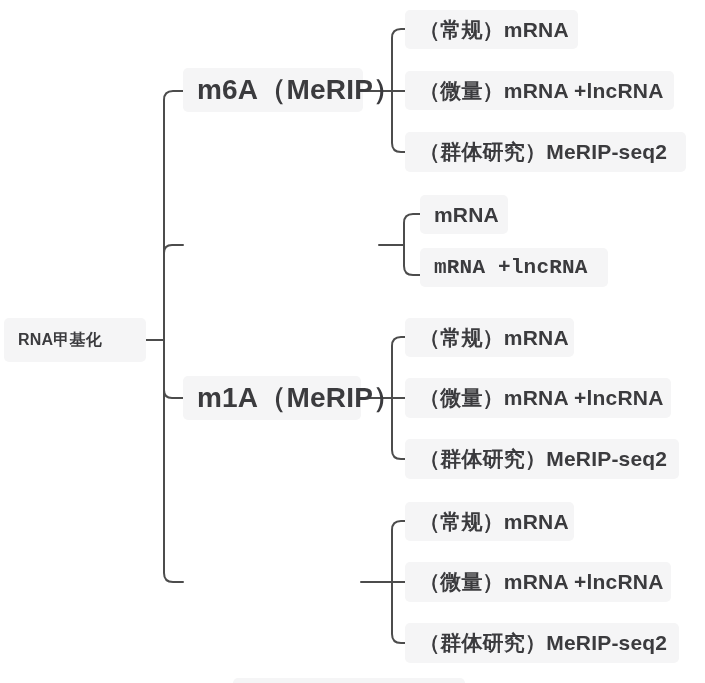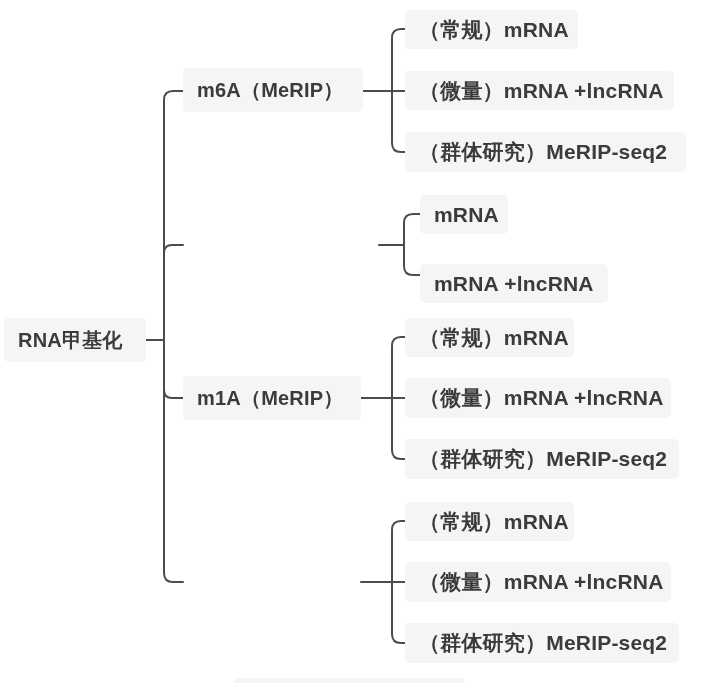--- a/index.html
+++ b/index.html
@@ -23,22 +23,22 @@
     position:absolute;z-index:2;
     background:var(--node-bg);
     color:var(--text);
     border-radius:5px;
     display:flex;align-items:center;
     padding:0 14px;box-sizing:border-box;
     font-weight:bold;
     white-space:nowrap;
     letter-spacing:0.2px;
   }
-  .node.root{font-size:20px;}
-  .node.branch{font-size:20px;}
+  .node.root{font-size:16px;}
+  .node.branch{font-size:28px;}
   .node.leaf{font-size:21px;}
   .partial{
     position:absolute;z-index:2;
     background:var(--node-bg);
     border-radius:5px 5px 0 0;
   }
   .watermark{
     position:absolute;z-index:3;
     right:2px;top:645px;
     font-size:21px;
@@ -78,21 +78,21 @@
   <div class="node root" style="left:4px;top:318px;width:142px;height:44px;">RNA甲基化</div>
 
   <div class="node branch" style="left:183px;top:68px;width:180px;height:44px;">m6A（MeRIP）</div>
   <div class="node branch" style="left:183px;top:376px;width:178px;height:44px;">m1A（MeRIP）</div>
 
   <div class="node leaf" style="left:405px;top:10px;width:173px;height:39px;">（常规）mRNA</div>
   <div class="node leaf" style="left:405px;top:71px;width:269px;height:39px;">（微量）mRNA +lncRNA</div>
   <div class="node leaf" style="left:405px;top:132px;width:281px;height:40px;">（群体研究）MeRIP-seq2</div>
 
   <div class="node leaf" style="left:420px;top:195px;width:88px;height:39px;">mRNA</div>
-  <div class="node leaf" style="left:420px;top:264px;width:188px;height:39px;">mRNA +lncRNA</div>
+  <div class="node leaf" style="left:420px;top:248px;width:188px;height:39px;font-family:Liberation Mono, monospace;">mRNA +lncRNA</div>
 
   <div class="node leaf" style="left:405px;top:318px;width:169px;height:39px;">（常规）mRNA</div>
   <div class="node leaf" style="left:405px;top:378px;width:266px;height:40px;">（微量）mRNA +lncRNA</div>
   <div class="node leaf" style="left:405px;top:439px;width:274px;height:40px;">（群体研究）MeRIP-seq2</div>
 
   <div class="node leaf" style="left:405px;top:502px;width:169px;height:39px;">（常规）mRNA</div>
   <div class="node leaf" style="left:405px;top:562px;width:266px;height:40px;">（微量）mRNA +lncRNA</div>
   <div class="node leaf" style="left:405px;top:623px;width:274px;height:40px;">（群体研究）MeRIP-seq2</div>
 
   <div class="partial" style="left:233px;top:678px;width:232px;height:5px;"></div>

